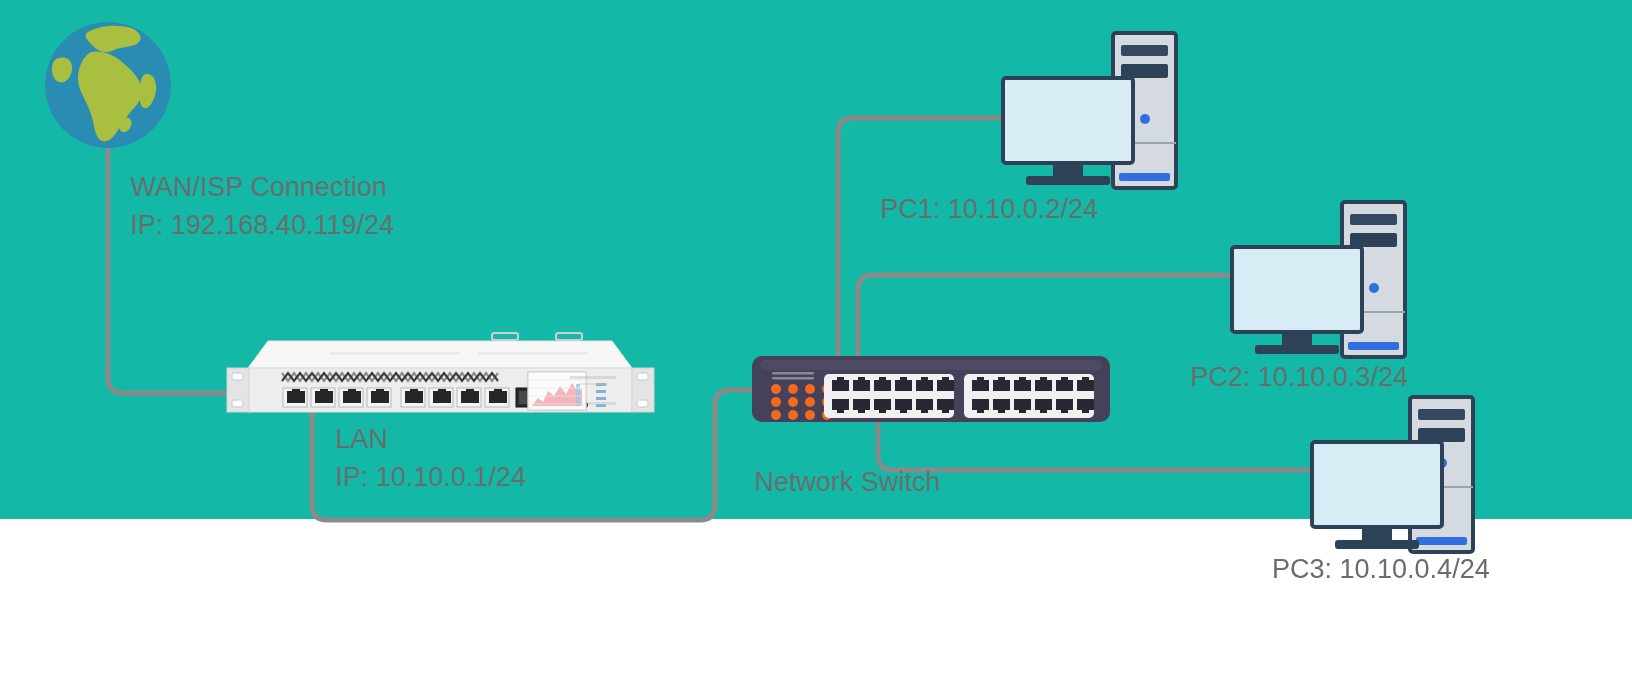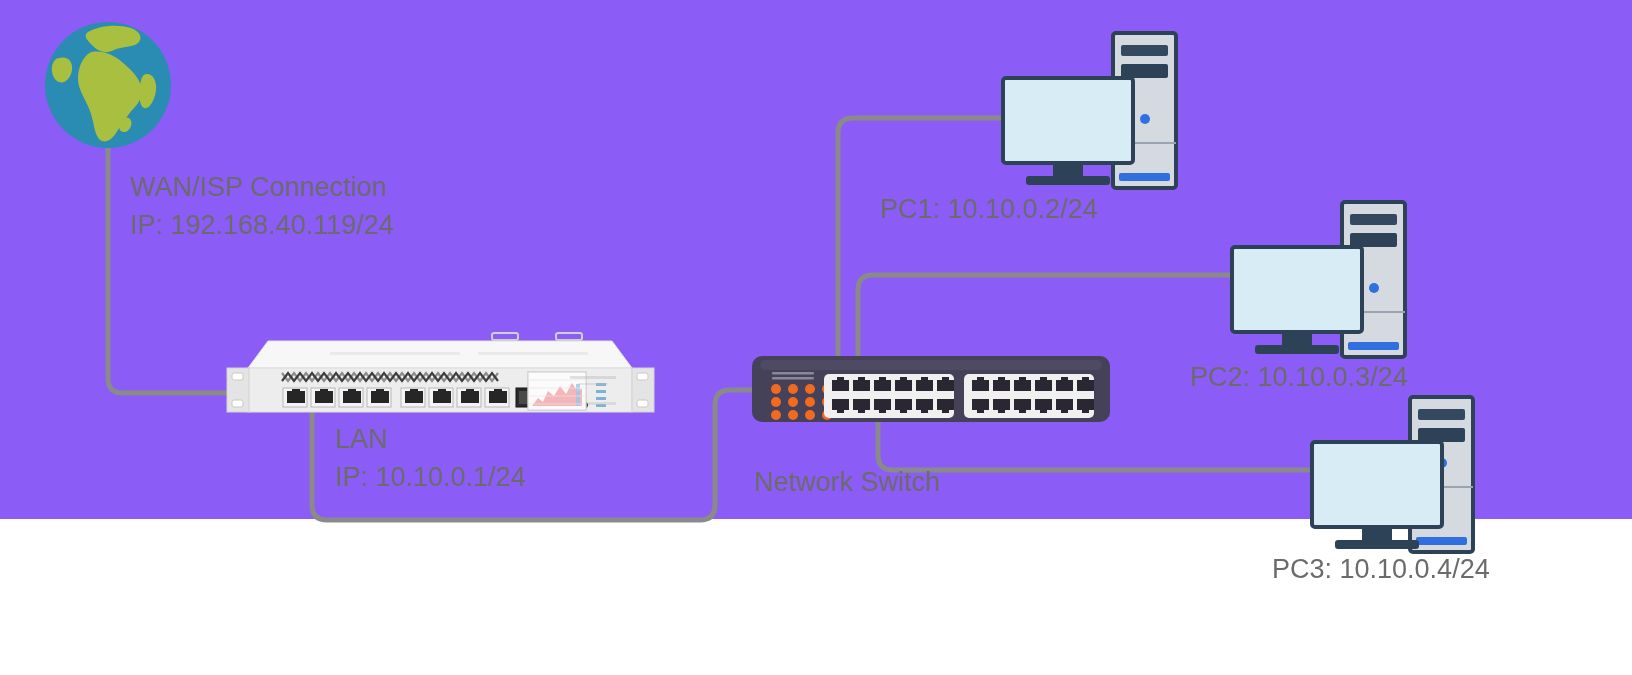--- a/index.html
+++ b/index.html
@@ -10,21 +10,21 @@
   body {
     width: 1632px;
     height: 675px;
     overflow: hidden;
     font-family: "Liberation Sans", sans-serif;
   }
   #diagram-root {
     position: relative;
     width: 1632px;
     height: 519px;
-    background: #8b5cf6;
+    background: #14b8a6;
   }
   svg.canvas {
     position: absolute;
     top: 0;
     left: 0;
     width: 1632px;
     height: 675px;
   }
   .diag-label {
     fill: #6b6b6b;

